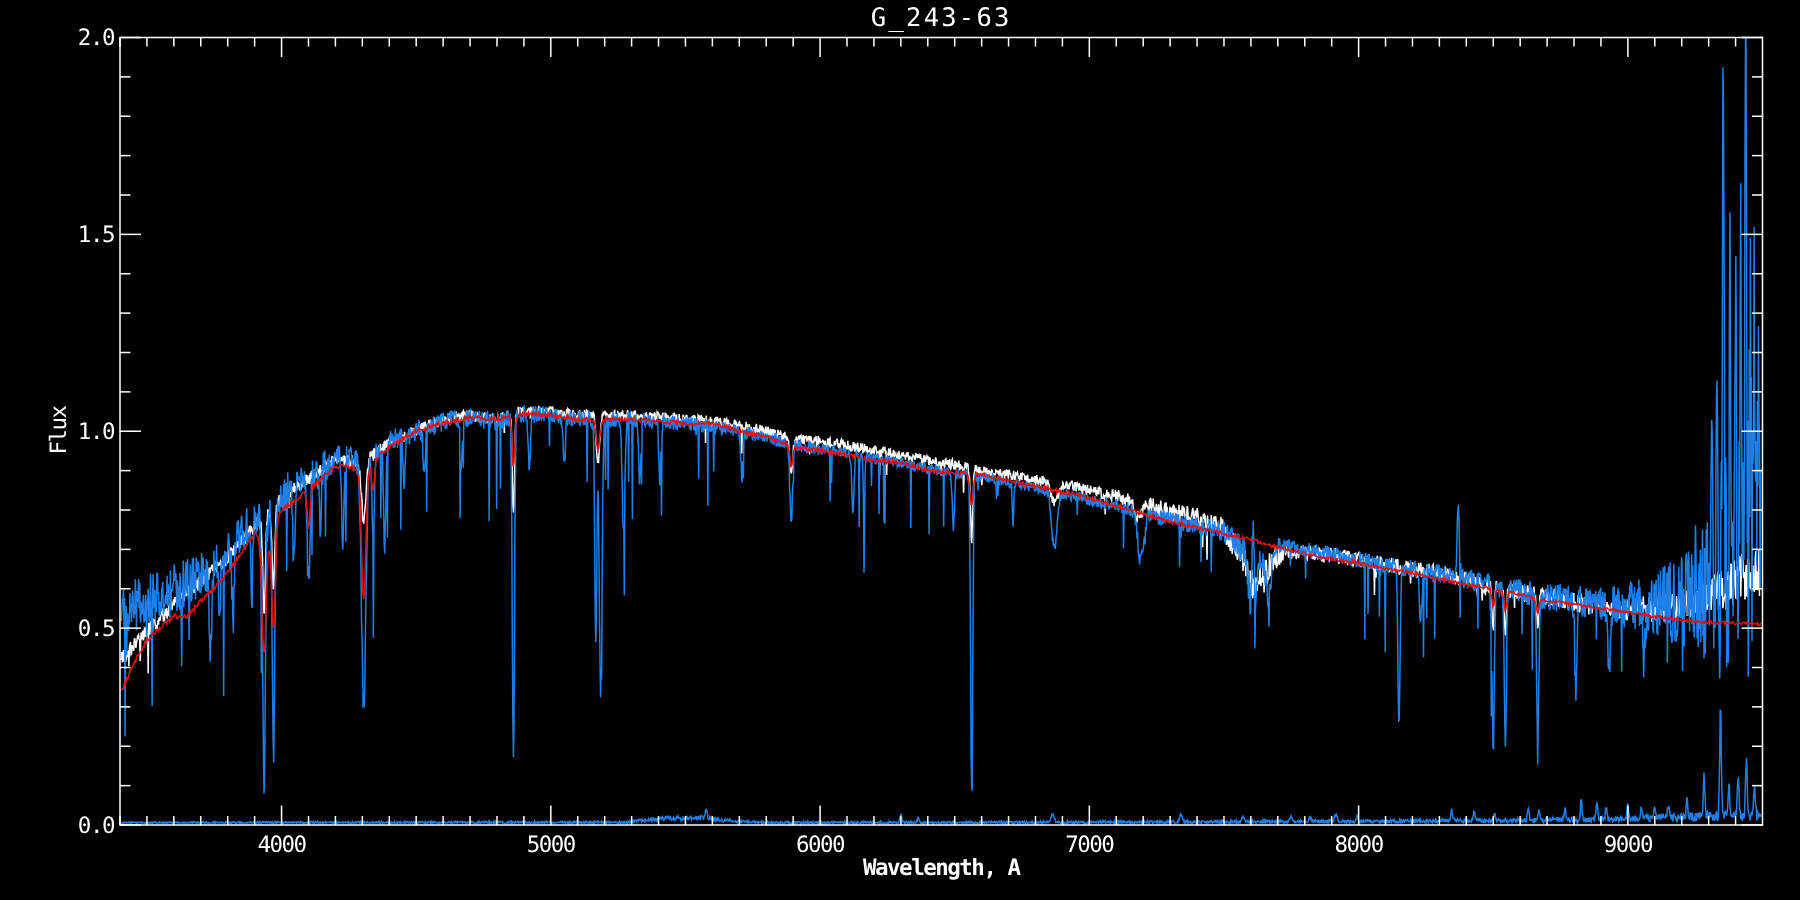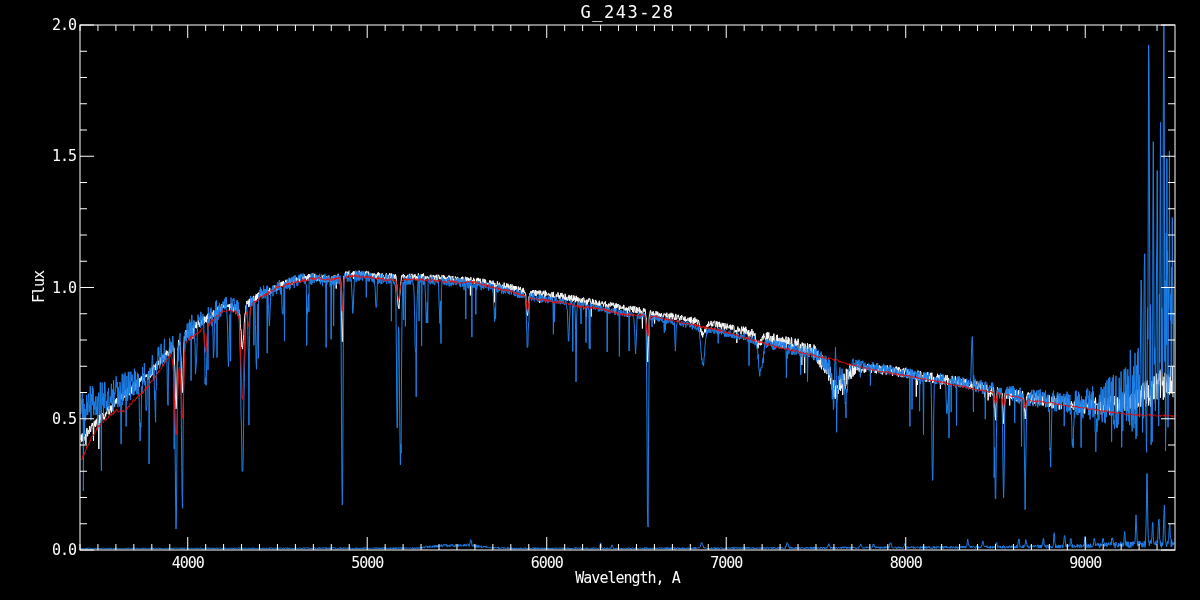--- a/index.html
+++ b/index.html
@@ -1,21 +1,21 @@
 <!DOCTYPE html>
 <html><head>
 <meta charset="utf-8">
 <style>
   html,body{margin:0;padding:0;background:#000;}
   #screen{position:relative;width:1200px;height:600px;background:#000;overflow:hidden;
           font-family:"DejaVu Sans Mono","Liberation Mono",monospace;}
   #plot-svg{position:absolute;left:0;top:0;}
   .txt{position:absolute;color:#fff;white-space:pre;}
   #chart-title{top:2px;left:80px;width:1095px;text-align:center;font-size:17px;letter-spacing:1.5px;}
-  #x-axis-label{top:569px;left:80px;width:1095px;text-align:center;font-size:15px;letter-spacing:-1px;}
+  #x-axis-label{top:569px;left:80px;width:1095px;text-align:center;font-size:15px;letter-spacing:-1px;font-weight:bold;}
   #y-axis-label{top:287px;left:39px;font-size:15px;letter-spacing:-1px;
                 transform:translate(-50%,-50%) rotate(-90deg);}
   svg text{fill:#fff;font-family:"DejaVu Sans Mono","Liberation Mono",monospace;
            font-size:15px;letter-spacing:-1px;}
 </style>
 </head>
 <body>
 
 <div id="screen">
   <svg id="plot-svg" width="1200" height="600">
@@ -201,16 +201,16 @@
       <text x="546.7213114754098" y="568" text-anchor="middle">6000</text>
       <text x="726.2295081967213" y="568" text-anchor="middle">7000</text>
       <text x="905.7377049180328" y="568" text-anchor="middle">8000</text>
       <text x="1085.2459016393443" y="568" text-anchor="middle">9000</text>
       <text x="76" y="555" text-anchor="end">0.0</text>
       <text x="76" y="423.75" text-anchor="end">0.5</text>
       <text x="76" y="292.5" text-anchor="end">1.0</text>
       <text x="76" y="161.25" text-anchor="end">1.5</text>
       <text x="76" y="30" text-anchor="end">2.0</text>
     </svg>
-  <div id="chart-title" class="txt">G_243-28</div>
+  <div id="chart-title" class="txt">G_243-63</div>
   <div id="x-axis-label" class="txt">Wavelength, A</div>
   <div id="y-axis-label" class="txt">Flux</div>
 </div>
 
 </body></html>

